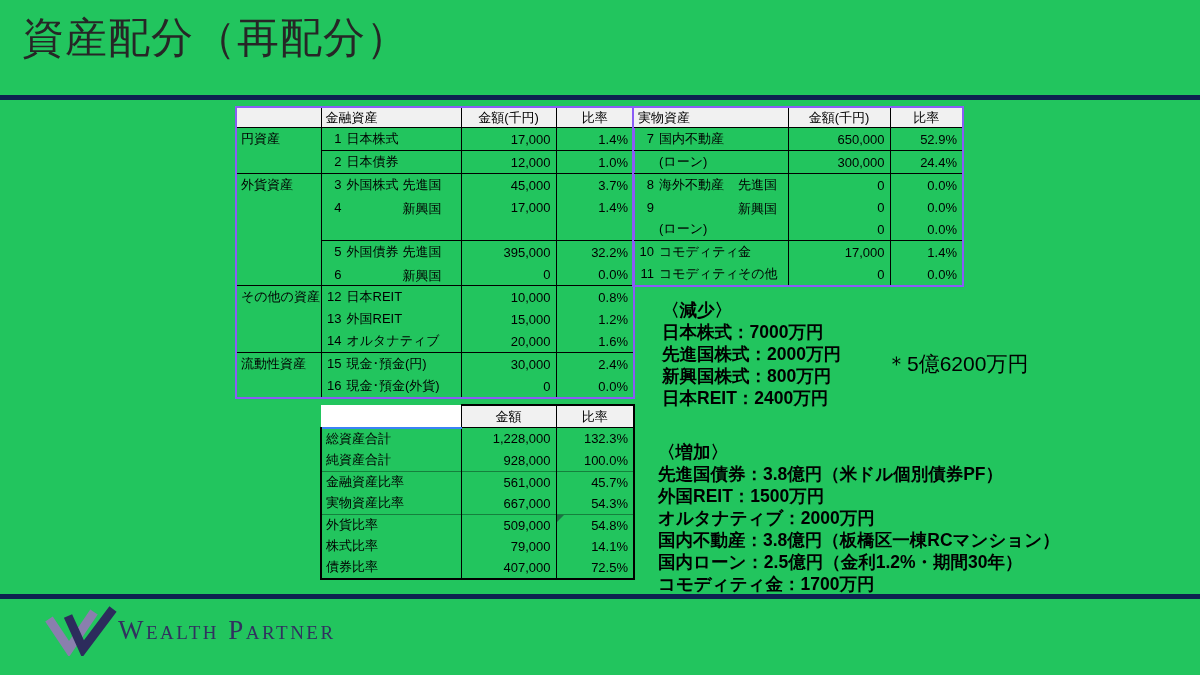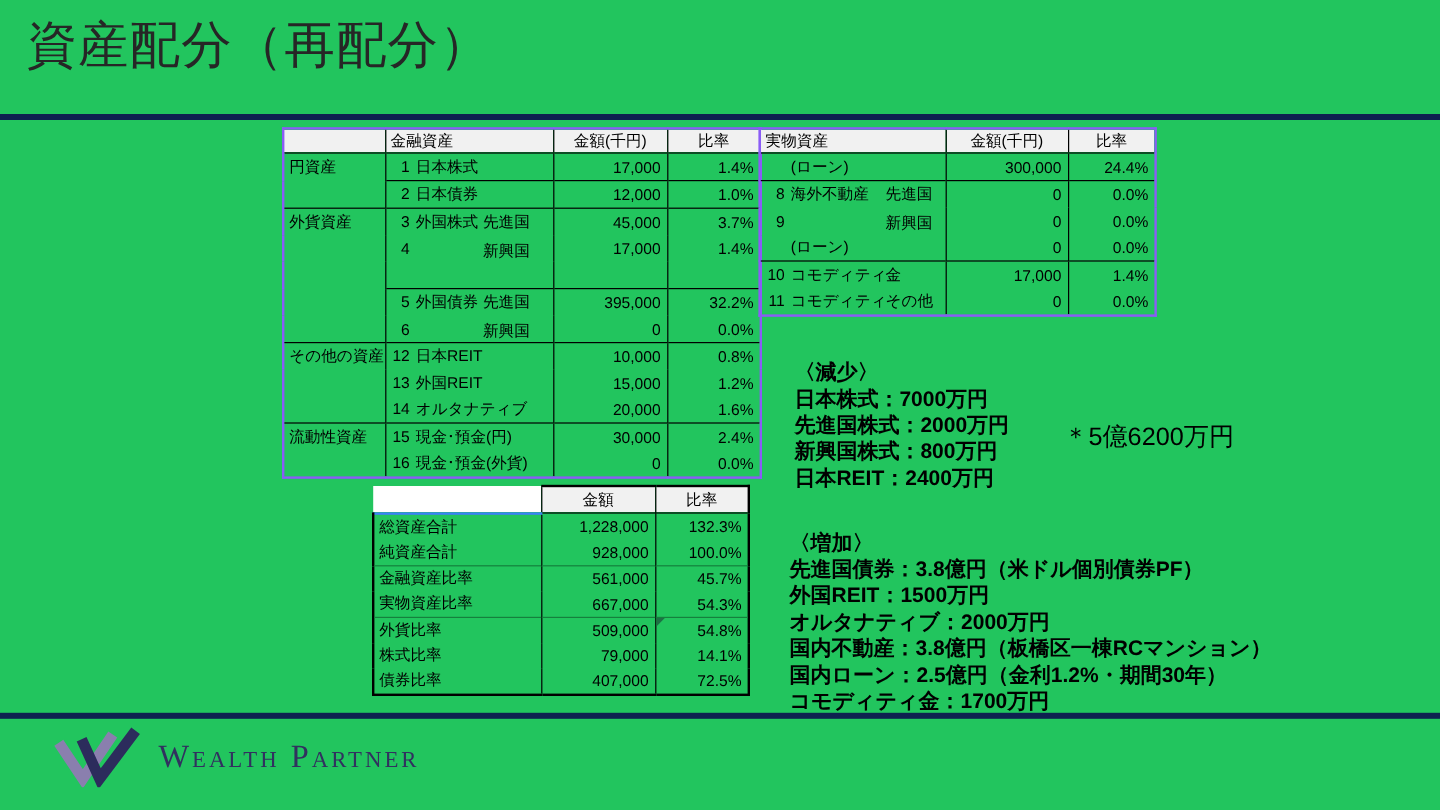--- a/index.html
+++ b/index.html
@@ -27,21 +27,21 @@
   td.cc{text-align:left;padding-left:4px;}
   td.ca,td.cr{text-align:right;padding-right:5px;}
   .item{position:relative;padding-left:4px;}
   .num{display:inline-block;width:16px;text-align:right;}
   .nm{margin-left:5px;}
   .rg{position:absolute;top:0;}
   .fin .rg{left:81px;}
   .real .rg{left:104px;}
 
   
-  .sum{position:absolute;left:310px;top:404px;border-collapse:collapse;table-layout:fixed;
+  .sum{position:absolute;left:320px;top:404px;border-collapse:collapse;table-layout:fixed;
        font-size:13px;padding-left:43px;}
   .sum th,.sum td{padding:0;height:21px;overflow:hidden;white-space:nowrap;vertical-align:middle;}
   .sum th.ghost{border:none;background:#fff;}
   .sum th.hd{font-weight:normal;background:#f1f1f1;border:1px solid #000;border-top:2px solid #000;}
   .sum th.hd-last{border-right:2px solid #000;}
   .sum td.sl{border-left:2px solid #000;text-align:left;padding-left:4px;}
   .sum td.sa{border-left:1px solid #000;text-align:right;padding-right:5px;}
   .sum td.sr{border-left:1px solid #000;border-right:2px solid #000;text-align:right;
              padding-right:5px;position:relative;}
   .sum tr.first td{border-top:2px solid #3b82f6;}
@@ -51,21 +51,21 @@
   .tri{position:absolute;top:0;left:0;width:0;height:0;
        border-top:7px solid #1e7145;border-right:7px solid transparent;}
 
   
   .note{position:absolute;font-weight:700;font-size:17.5px;line-height:22px;}
   .note-dec{left:662px;top:299px;}
   .note-inc{left:658px;top:441px;}
   .aside{position:absolute;left:886px;top:350px;font-size:21px;font-weight:400;}
 
   
-  .logo{position:absolute;left:44px;top:604px;display:flex;align-items:center;gap:14px;}
+  .logo{position:absolute;left:44px;top:604px;display:flex;align-items:center;}
   .brand{font-family:"Liberation Serif","DejaVu Serif",serif;font-variant:small-caps;
          font-size:27px;letter-spacing:2.5px;color:#31315f;}
 </style>
 </head>
 <body>
 
 <div class="slide">
 
   <h1 class="title">資産配分（再配分）</h1>
   <div class="rule rule-top"></div>
@@ -192,20 +192,27 @@
         <col style="width:73px">
       </colgroup>
     <thead>
       <tr>
         <th class="ci th-left">実物資産</th>
         <th class="ca">金額(千円)</th>
         <th class="cr">比率</th>
       </tr>
     </thead>
     <tbody>
+      <tr>
+        <td class="ci">
+            <div class="item"><span class="num">7</span><span class="nm">国内不動産</span><span class="rg"></span></div>
+          </td>
+        <td class="ca">650,000</td>
+        <td class="cr">52.9%</td>
+      </tr>
       <tr class="sf">
         <td class="ci">
             <div class="item"><span class="num"></span><span class="nm">(ローン)</span><span class="rg"></span></div>
           </td>
         <td class="ca">300,000</td>
         <td class="cr">24.4%</td>
       </tr>
       <tr class="sf">
         <td class="ci">
             <div class="item"><span class="num">8</span><span class="nm">海外不動産</span><span class="rg">先進国</span></div>

